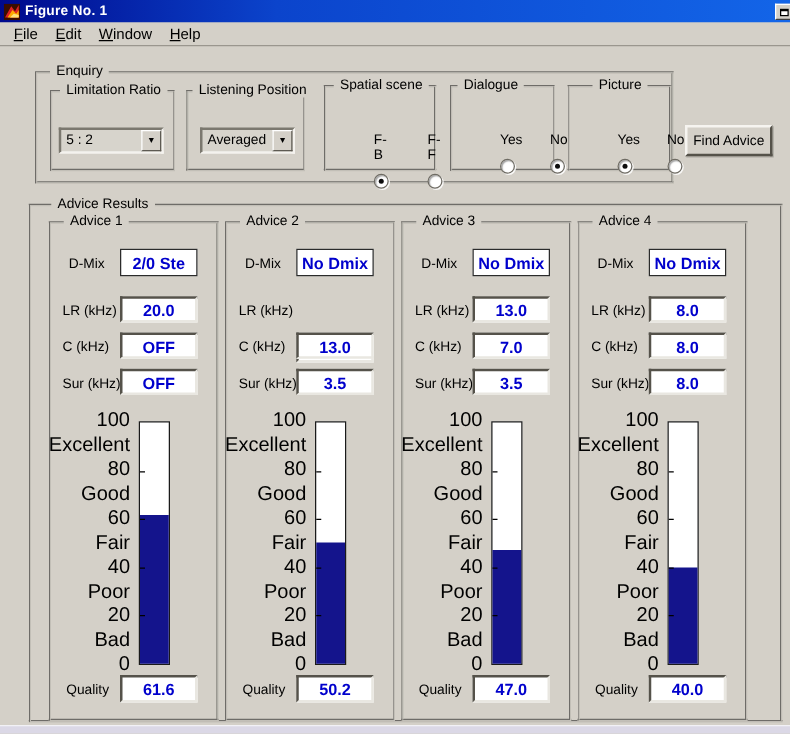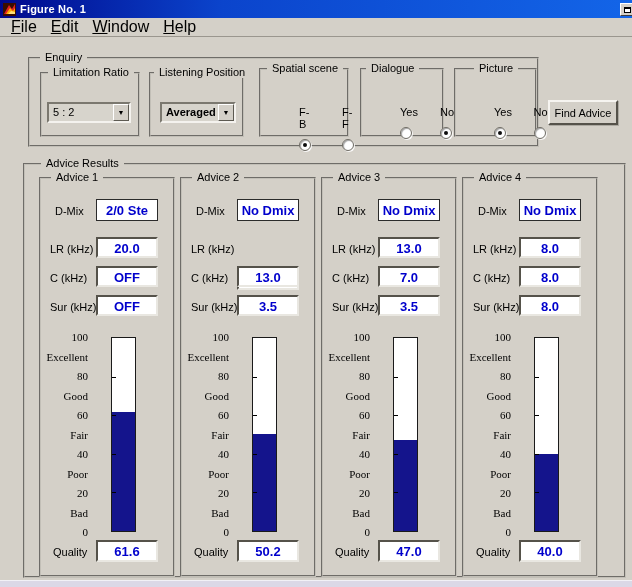--- a/index.html
+++ b/index.html
@@ -22,21 +22,21 @@
     background:#d4d0c8; border:1px solid; border-color:#fff #404040 #404040 #fff;
   }
   .tb-btn i { display:block; width:7px; height:6px; margin:3px 0 0 3px;
     border:1px solid #000; border-top-width:2px; background:#fff; }
   
   .menubar {
     position:absolute; left:0; top:18px; width:632px; height:19px;
     background:#d4d0c8; border-bottom:1px solid #9a968e;
     display:flex; align-items:center; padding-left:5px; gap:2px;
   }
-  .menu-item { display:inline-block; padding:2px 6px; font-size:16px; }
+  .menu-item { display:inline-block; padding:2px 6px; font-size:12px; }
   .menu-item::first-letter { text-decoration:underline; }
   
   .frame { position:absolute; border:2px groove #c2bfb7; }
   .frame-label {
     position:absolute; top:-8px; left:10px; background:#d4d0c8;
     padding:0 5px; font-size:11px; white-space:nowrap;
   }
   
   .combo {
     position:absolute; height:21px; background:#d7d4cc;
@@ -70,22 +70,22 @@
   .panel { position:absolute; top:12px; width:136px; height:400px; border:2px groove #c2bfb7; }
   .p-label { position:absolute; left:9px; font-size:11px; white-space:nowrap; }
   .p-field {
     position:absolute; left:55px; width:62px; height:22px; background:#fff;
     border:2px solid; border-color:#55524a #e9e7e1 #e9e7e1 #55524a;
     color:#0000cc; font-weight:bold; font-size:13px; text-align:center; line-height:19px;
     white-space:nowrap;
   }
   .p-field.dmix { border:1px solid #2b2b2b; line-height:21px; }
   .scale-col { position:absolute; left:0; top:158px; width:67px; height:195px; }
-  .scale-col span { position:absolute; right:20px; transform:translateY(-50%);
-    white-space:nowrap; font-size:11px;font-family:Liberation Serif, serif; }
+  .scale-col span { position:absolute; right:4px; transform:translateY(-50%);
+    white-space:nowrap; font-size:16px; }
   .gauge-bar {
     position:absolute; left:70px; top:158px; width:25px; height:195px;
     background:#fff; border:1px solid #1a1a1a;
   }
   .gauge-fill {
     position:absolute; left:0; right:0; bottom:0; background:#14148c; height:0%;
   }
   .gauge-tick { position:absolute; left:0; width:4px; height:1px; background:#000; }
   .q-label { position:absolute; left:12px; top:367px; font-size:11px; }
   .q-field { top:361px; }
@@ -123,21 +123,21 @@
   <div class="frame" style="left:10px; top:13px; width:100px; height:65px;">
     <span class="frame-label" style="left:6px;">Limitation Ratio</span>
     <div class="combo" style="left:5px; top:28px; width:84px;">
       <span>5 : 2</span>
       <span class="combo-btn">▼</span>
     </div>
   </div>
 
   <div class="frame" style="left:119px; top:13px; width:95px; height:65px;">
     <span class="frame-label" style="left:3px;">Listening Position</span>
-    <div class="combo" style="left:9px; top:28px; width:76px;font-weight:bold;">
+    <div class="combo" style="left:9px; top:28px; width:76px;">
       <span>Averaged</span>
       <span class="combo-btn">▼</span>
     </div>
   </div>
 
   <div class="frame" style="left:229px; top:9px; width:90px; height:69px;">
     <span class="frame-label" style="left:6px;">Spatial scene</span>
     <div class="opt-col" style="left:0;">
       <span class="opt-label">F-B</span>
       <span class="radio checked"></span>

